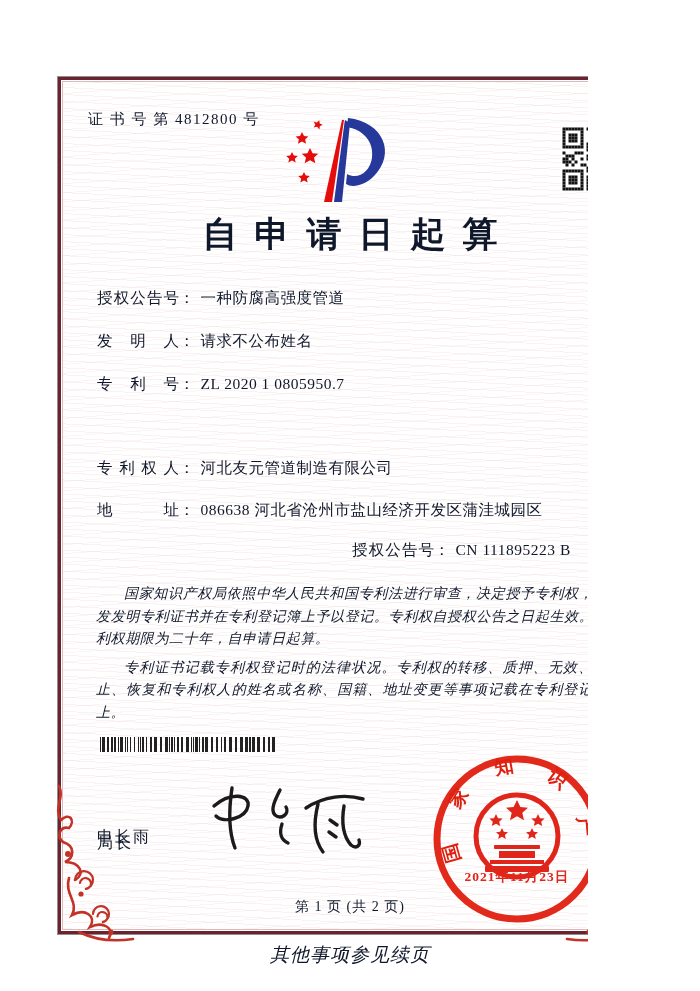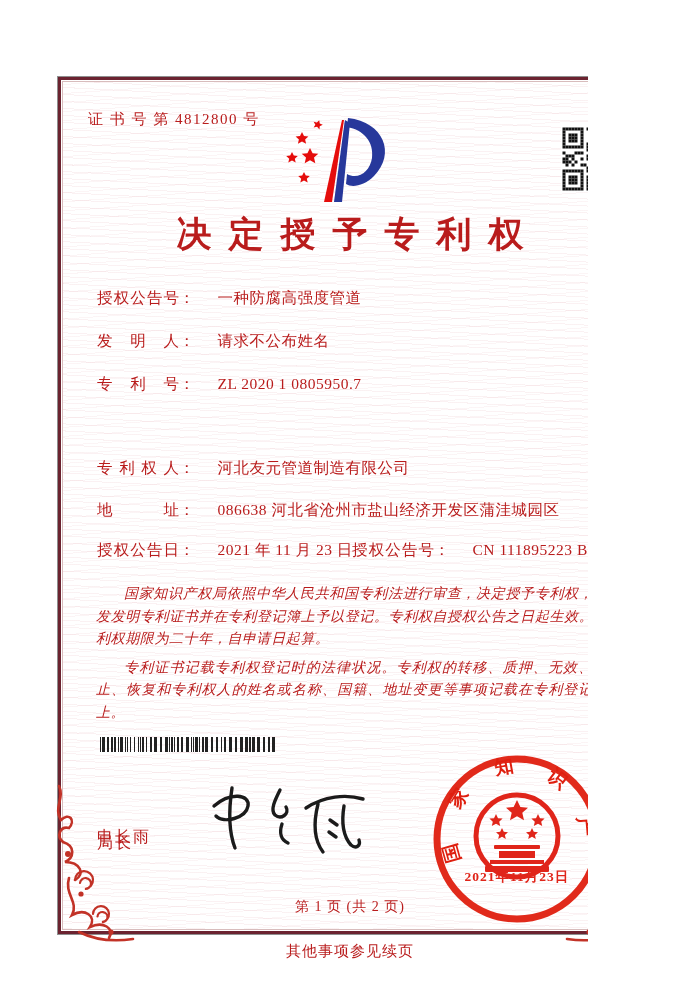--- a/index.html
+++ b/index.html
@@ -1,41 +1,41 @@
 <!DOCTYPE html>
 <html><head>
 <meta charset="utf-8">
 <style>
   html,body{margin:0;padding:0;background:#ffffff;}
   .page{position:relative;width:588px;height:991px;background:#ffffff;overflow:hidden;
-        font-family:"Liberation Serif","DejaVu Serif",serif;color:#b91c1c;}
+        font-family:"Liberation Serif","DejaVu Serif",serif;color:#0f172a;}
   
   .frame{position:absolute;left:57px;top:76px;width:584px;height:857px;border:1px solid #8f8f8f;}
   .frame::before{content:"";position:absolute;inset:0;border:3px solid #6b2330;}
   .frame::after{content:"";position:absolute;inset:4px;border:1px solid #d8bcbc;}
   
   .frame-bg{position:absolute;left:62px;top:81px;width:576px;height:848px;
     background:
       repeating-linear-gradient( 3deg, rgba(228,170,178,.16) 0 1px, transparent 1px 7px),
       repeating-linear-gradient(-4deg, rgba(228,170,178,.12) 0 1px, transparent 1px 9px);}
   .abs{position:absolute;}
   .cert-no{left:88px;top:110px;font-size:15px;letter-spacing:1.5px;}
   .title{left:0;top:211px;width:700px;text-align:center;font-size:35px;font-weight:bold;
          letter-spacing:17px;padding-left:17px;box-sizing:border-box;}
   .row{left:97px;width:520px;font-size:15.5px;white-space:nowrap;}
   .lbl{display:inline-block;width:82px;text-align:justify;text-align-last:justify;vertical-align:bottom;}
   .colon{display:inline-block;}
-  .val{margin-left:23px;letter-spacing:0.5px;}
+  .val{margin-left:6px;letter-spacing:0.5px;}
   .pair2{position:absolute;left:255px;top:0;}
   .body-text{left:90px;top:577px;width:524px;font-size:14px;line-height:22.5px;
              font-style:italic;letter-spacing:0.6px;text-align:justify;}
   .body-text p{margin:6px;text-indent:2em;}
   .signer{left:97px;font-size:16px;letter-spacing:2px;}
   .pageinfo{left:0;top:898px;width:700px;text-align:center;font-size:14px;letter-spacing:1px;}
-  .footnote{left:0;top:942px;width:700px;text-align:center;font-size:15px;letter-spacing:1px;}
+  .footnote{left:0;top:942px;width:700px;text-align:center;font-size:19px;font-style:italic;letter-spacing:1px;}
   svg{display:block;}
 </style>
 </head>
 <body>
 
 <div class="page">
 
   <div class="frame-bg"></div>
   <div class="frame"></div>
 
@@ -283,41 +283,38 @@
         <rect x="13.5" y="61.5" width="3" height="3" fill="#111"></rect>
         <rect x="16.5" y="61.5" width="3" height="3" fill="#111"></rect>
         <rect x="19.5" y="61.5" width="3" height="3" fill="#111"></rect>
         <rect x="25.5" y="61.5" width="3" height="3" fill="#111"></rect>
         <rect x="34.5" y="61.5" width="3" height="3" fill="#111"></rect>
         <rect x="43.5" y="61.5" width="3" height="3" fill="#111"></rect>
         <rect x="52.5" y="61.5" width="3" height="3" fill="#111"></rect>
       </svg>
   </div>
 
-  <div class="abs title">决定授予专利权</div>
+  <div class="abs title">自申请日起算</div>
 
   <div class="abs row" style="top:288px">
     <span class="lbl">授权公告号</span><span class="colon">：</span><span class="val">一种防腐高强度管道</span>
   </div>
   <div class="abs row" style="top:331px">
     <span class="lbl">发明人</span><span class="colon">：</span><span class="val">请求不公布姓名</span>
   </div>
   <div class="abs row" style="top:374px">
     <span class="lbl">专利号</span><span class="colon">：</span><span class="val">ZL 2020 1 0805950.7</span>
   </div>
   <div class="abs row" style="top:458px">
     <span class="lbl">专利权人</span><span class="colon">：</span><span class="val">河北友元管道制造有限公司</span>
   </div>
   <div class="abs row" style="top:500px">
     <span class="lbl">地址</span><span class="colon">：</span><span class="val">086638  河北省沧州市盐山经济开发区蒲洼城园区</span>
   </div>
   <div class="abs row" style="top:540px">
-    <span>
-      <span class="lbl">授权公告日</span><span class="colon">：</span><span class="val">2021 年 11 月 23 日</span>
-    </span>
     <span class="pair2">
       <span class="lbl">授权公告号</span><span class="colon">：</span><span class="val">CN 111895223 B</span>
     </span>
   </div>
 
   <div class="abs body-text">
     <p>国家知识产权局依照中华人民共和国专利法进行审查，决定授予专利权，颁发发明专利证书并在专利登记簿上予以登记。专利权自授权公告之日起生效。专利权期限为二十年，自申请日起算。</p>
     <p>专利证书记载专利权登记时的法律状况。专利权的转移、质押、无效、终止、恢复和专利权人的姓名或名称、国籍、地址变更等事项记载在专利登记簿上。</p>
   </div>
 

